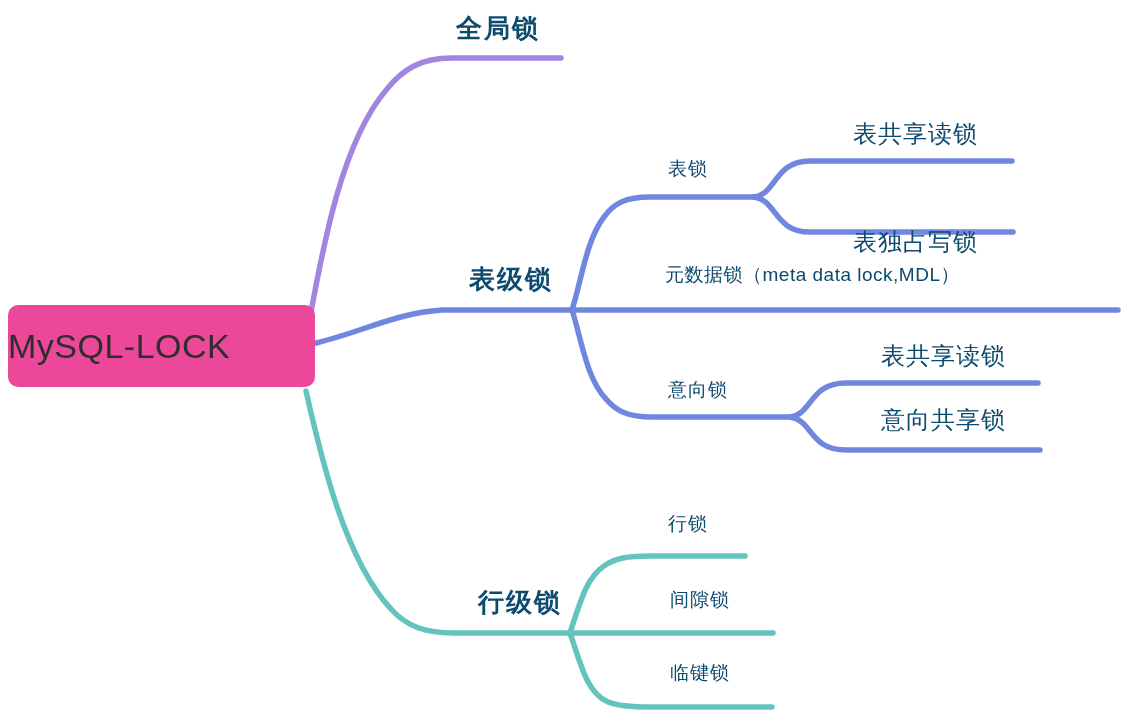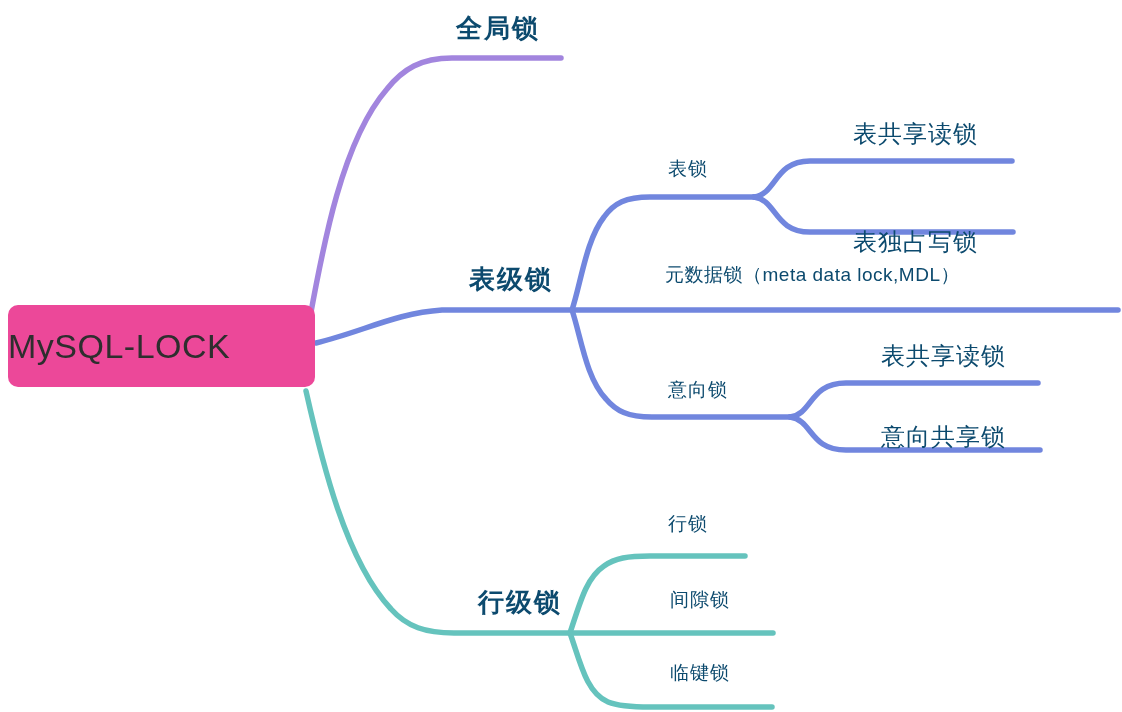--- a/index.html
+++ b/index.html
@@ -83,19 +83,19 @@
   <div class="label n1" style="left:478px; top:589px;">行级锁</div>
 
   <div class="label n2" style="left:668px; top:159px;">表锁</div>
   <div class="label n2 mixed" style="left:665px; top:265px;">元数据锁（meta data lock,MDL）</div>
   <div class="label n2" style="left:668px; top:380px;">意向锁</div>
 
   <div class="label n3" style="left:853px; top:121px;">表共享读锁</div>
   <div class="label n3" style="left:853px; top:189px;margin-top:40px;">表独占写锁</div>
 
   <div class="label n3" style="left:881px; top:343px;">表共享读锁</div>
-  <div class="label n3" style="left:881px; top:424px;text-align:center;">意向共享锁</div>
+  <div class="label n3" style="left:881px; top:407px;text-align:center;">意向共享锁</div>
 
   <div class="label n2" style="left:668px; top:514px;">行锁</div>
   <div class="label n2" style="left:670px; top:590px;">间隙锁</div>
   <div class="label n2" style="left:670px; top:663px;text-align:right;">临键锁</div>
 
 </div>
 
 </body></html>

